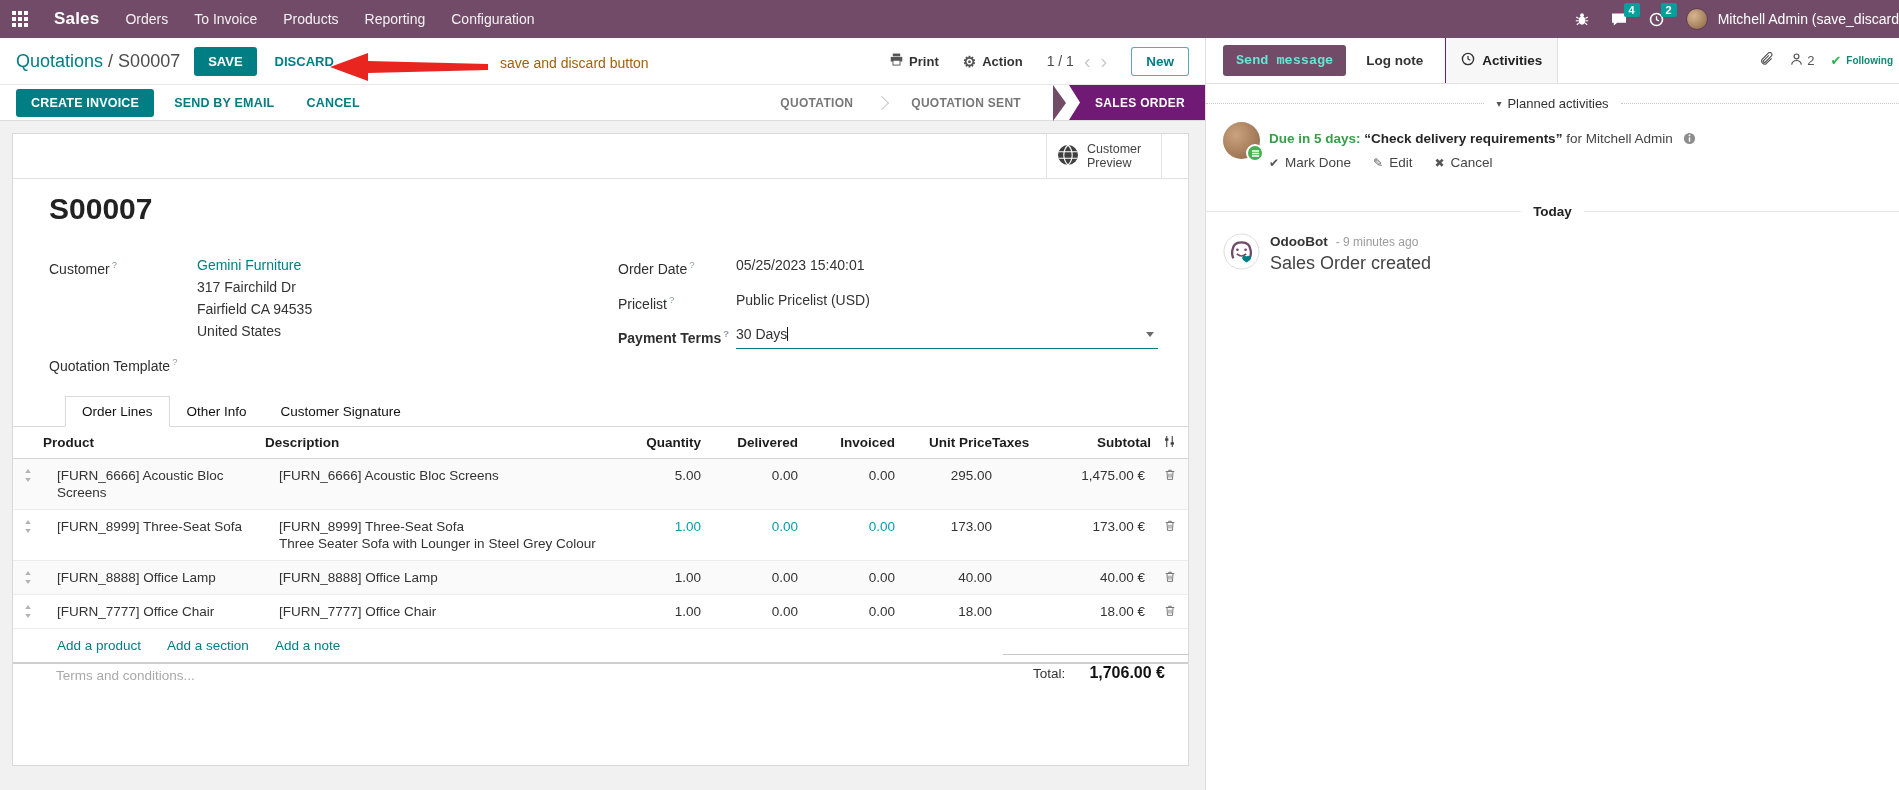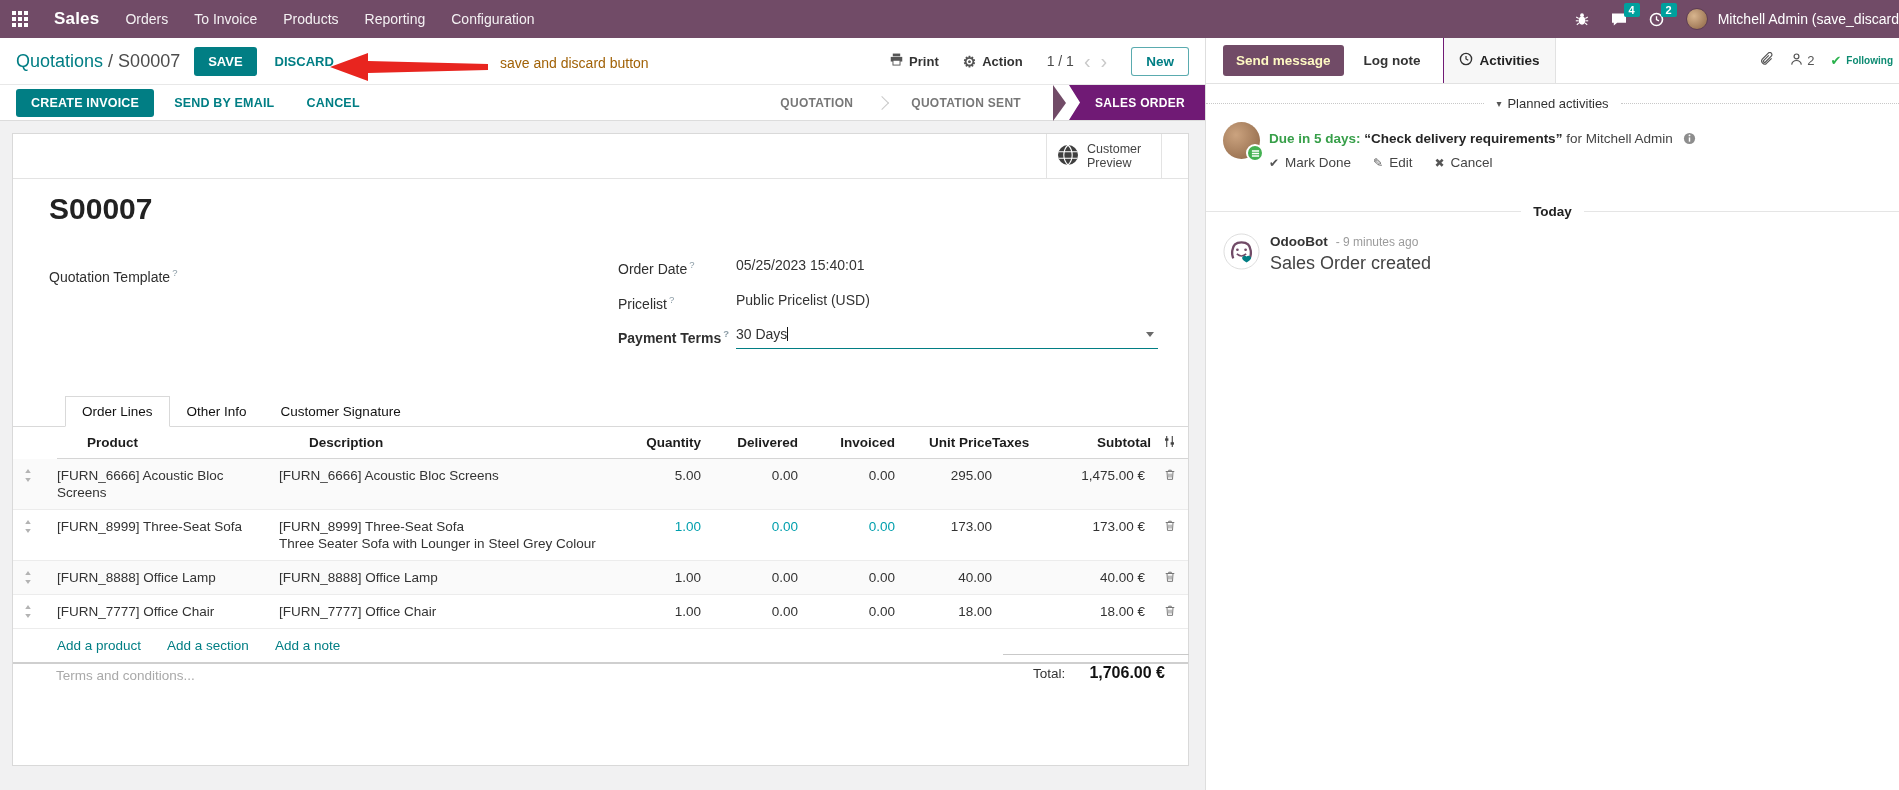--- a/index.html
+++ b/index.html
@@ -90,21 +90,21 @@
   .tabs { position:absolute; left:0; right:0; top:262px; height:31px; border-bottom:1px solid #d9d9d9;
     display:flex; padding-left:52px; }
   .tab { padding:7px 16px 6px; font-size:13.5px; color:#111; border:1px solid transparent;
     margin-bottom:-1px; cursor:pointer; white-space:nowrap; }
   .tab.active { background:#fff; border-color:#d9d9d9 #d9d9d9 #fff; }
 
   
   .olines { position:absolute; left:0; right:0; top:293px; }
   .orow { display:grid; grid-template-columns:30px 222px 1fr 95px 97px 97px 97px 79px 80px 37px;
     align-items:start; }
-  .ohead { border-bottom:1px solid #d5d5d5;margin-left:44px; }
+  .ohead { border-bottom:1px solid #d5d5d5; }
   .ohead > div { font-weight:bold; color:#1d1d1d; font-size:13.5px; padding:8px 0; }
   .oline { border-bottom:1px solid #ececec; cursor:pointer; }
   .oline.striped { background:#fafafa; }
   .cell { font-size:13.5px; color:#333; padding:8px 0; line-height:17px; }
   .c-num { text-align:right; }
   .c-pad { padding-left:14px; }
   .c-taxes { padding-left:10px; }
   .c-sub { padding-right:6px; }
   .c-handle { display:flex; justify-content:center; padding-top:10px; cursor:grab; }
   .c-trash { display:flex; justify-content:center; padding-top:9px; cursor:pointer; }
@@ -116,22 +116,22 @@
   .totalbox { position:absolute; left:990px; top:520px; width:186px; border-top:1px solid #c9c9c9;
     display:flex; justify-content:space-between; align-items:baseline; padding:9px 24px 0 30px; }
   .total-label { font-size:13.5px; color:#333; }
   .total-value { font-size:16px; font-weight:bold; color:#111; }
 
   
   .chatter { position:absolute; left:1205px; top:38px; width:694px; height:752px; background:#fff;
     border-left:1px solid #dedede; }
   .ch-head { height:46px; border-bottom:1px solid #e2e2e2; display:flex; align-items:center;
     padding-left:17px; }
-  .btn-send { background:#714B67; color:#fef9c3; border:none; font-weight:bold; font-size:13.5px;
-    padding:8px 13px; border-radius:3px; cursor:pointer; font-family:Liberation Sans, sans-serif; }
+  .btn-send { background:#714B67; color:#5eead4; border:none; font-weight:bold; font-size:13.5px;
+    padding:8px 13px; border-radius:3px; cursor:pointer; font-family:Liberation Mono, monospace; }
   .btn-lognote { background:none; border:none; color:#333; font-weight:600; font-size:13.5px;
     margin-left:20px; cursor:pointer; font-family:inherit; }
   .activities-box { align-self:stretch; display:flex; align-items:center; gap:7px; padding:0 15px;
     margin-left:22px; border-left:1px solid #701a75; border-right:1px solid #e2e2e2; background:#f7f7f7;
     cursor:pointer; }
   .activities-label { font-size:13.5px; font-weight:bold; color:#222; }
   .ch-head-right { margin-left:auto; display:flex; align-items:center; gap:16px; padding-right:6px; }
   .followers { display:flex; align-items:center; gap:4px; cursor:pointer; }
   .followers-count { font-size:13px; color:#555; }
   .following { display:flex; align-items:center; gap:5px; cursor:pointer; }
@@ -289,20 +289,29 @@
                   <path d="M11 1a14 14 0 000 20M11 1a14 14 0 010 20M1.6 7.8h18.8M1.6 14.2h18.8"></path>
                 </g>
               </svg></span>
           <span class="preview-label">Customer Preview</span>
         </div>
       </div>
 
       <div class="sheet-title">S00007</div>
 
       <div class="fgroup left">
+        <div class="frow">
+          <span class="flabel"><span>Customer</span><span class="hm">?</span></span>
+          <span class="fvalue addr">
+            <div class="flink">Gemini Furniture</div>
+            <div>317 Fairchild Dr</div>
+            <div>Fairfield CA 94535</div>
+            <div>United States</div>
+          </span>
+        </div>
         <div class="frow" style="margin-top:8px;">
           <span class="flabel"><span>Quotation Template</span><span class="hm">?</span></span>
           <span class="fvalue"></span>
         </div>
       </div>
 
       <div class="fgroup right">
         <div class="frow">
           <span class="flabel"><span>Order Date</span><span class="hm">?</span></span>
           <span class="fvalue">05/25/2023 15:40:01</span>

